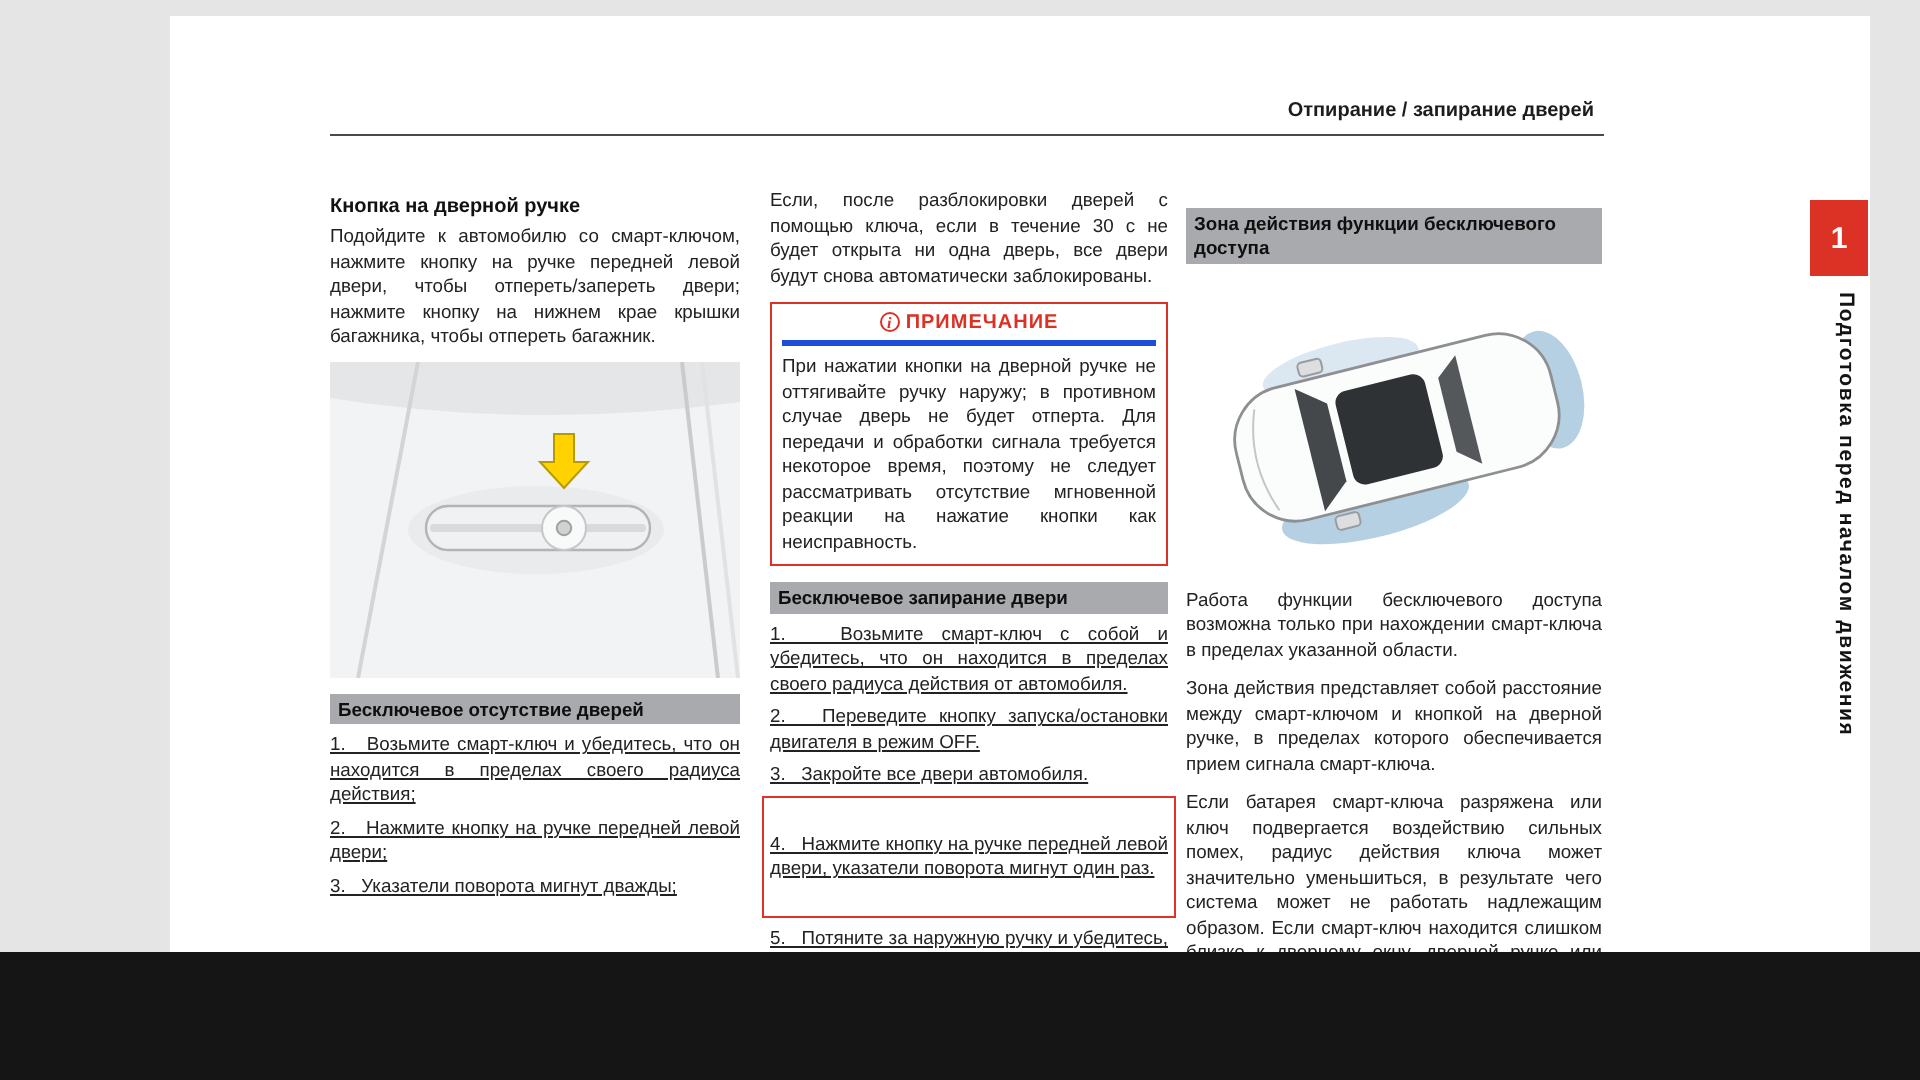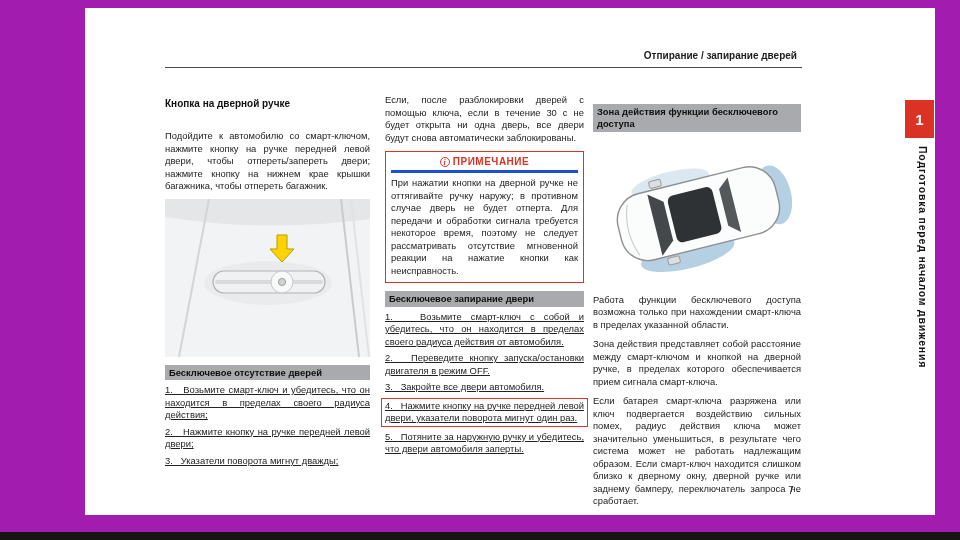--- a/index.html
+++ b/index.html
@@ -1,50 +1,50 @@
 <!DOCTYPE html>
 <html><head>
 <meta charset="utf-8">
 <style>
   * { margin:0; padding:0; box-sizing:border-box; }
   html,body { width:960px; height:540px; background:#151515; font-family:"Liberation Sans","DejaVu Sans",sans-serif; }
-  .stage { position:relative; width:960px; height:532px; background:#a21caf; overflow:hidden; }
+  .stage { position:relative; width:960px; height:476px; background:#e5e5e5; overflow:hidden; }
   .page { position:absolute; left:85px; top:8px; width:850px; height:507px; background:#ffffff; overflow:hidden; }
 
   .header-title { position:absolute; top:42px; right:138px; font-size:10px; font-weight:bold; color:#1c1c1c; }
   .header-rule { position:absolute; top:59px; left:80px; width:637px; border-top:1px solid #4a4a4a; }
 
   .tab { position:absolute; right:1px; top:92px; width:29px; height:38px; background:#dc3226; color:#fff;
          display:flex; align-items:center; justify-content:center; font-size:15px; font-weight:bold; }
   .vlabel { position:absolute; right:6px; top:138px; writing-mode:vertical-rl; font-size:10.5px;
             font-weight:600; letter-spacing:0.8px; color:#141414; }
 
   .col { position:absolute; top:86px; }
   .col1 { left:80px;  width:205px; }
   .col2 { left:300px; width:199px; }
   .col3 { left:508px; top:96px; width:208px; }
 
   .bar { background:#a8aaad; color:#0f0f0f; font-weight:bold; font-size:9.4px; line-height:1.25;
          padding:2px 4px; margin-bottom:4px; }
-  .sub { font-weight:bold; font-size:10px; margin:4px 0 21px; color:#111; }
+  .sub { font-weight:bold; font-size:10px; margin:4px 0 3px; color:#111; }
   .txt { font-size:9.4px; line-height:1.33; text-align:justify; color:#222; }
   .li  { margin-bottom:4px;text-decoration:underline; }
   .sp  { margin-bottom:7px; }
   .fig { margin:6px 0 8px; }
   .fig svg { display:block; }
 
   .note { border:1.3px solid #dc3226; margin:5px 0 8px; }
   .note-title-row { color:#dc3226; font-weight:bold; text-align:center; font-size:10px;
                     padding:4px 0 3px; border-bottom:3px solid #1d4ed8; margin:0 5px; letter-spacing:0.5px; }
   .info-ic { display:inline-block; width:10px; height:10px; border:1px solid #dc3226; border-radius:50%;
              font-size:8px; line-height:9px; text-align:center; font-style:italic; font-family:"Liberation Serif",serif;
              margin-right:3px; vertical-align:0px; }
   .note-body { padding:4px 5px 5px; }
 
-  .hl { border:1.6px solid #e03226; padding:1px 3px; margin:0 -4px 4px; }
+  .hl { border:1.6px solid #e03226; padding:17px 3px; margin:0 -4px 4px; }
 
   .pagenum { position:absolute; right:135px; top:477px; font-size:10px; color:#222; }
 </style>
 </head>
 <body>
 
 <div class="stage">
   <div class="page">
 
     <div class="header-title">Отпирание / запирание дверей</div>

